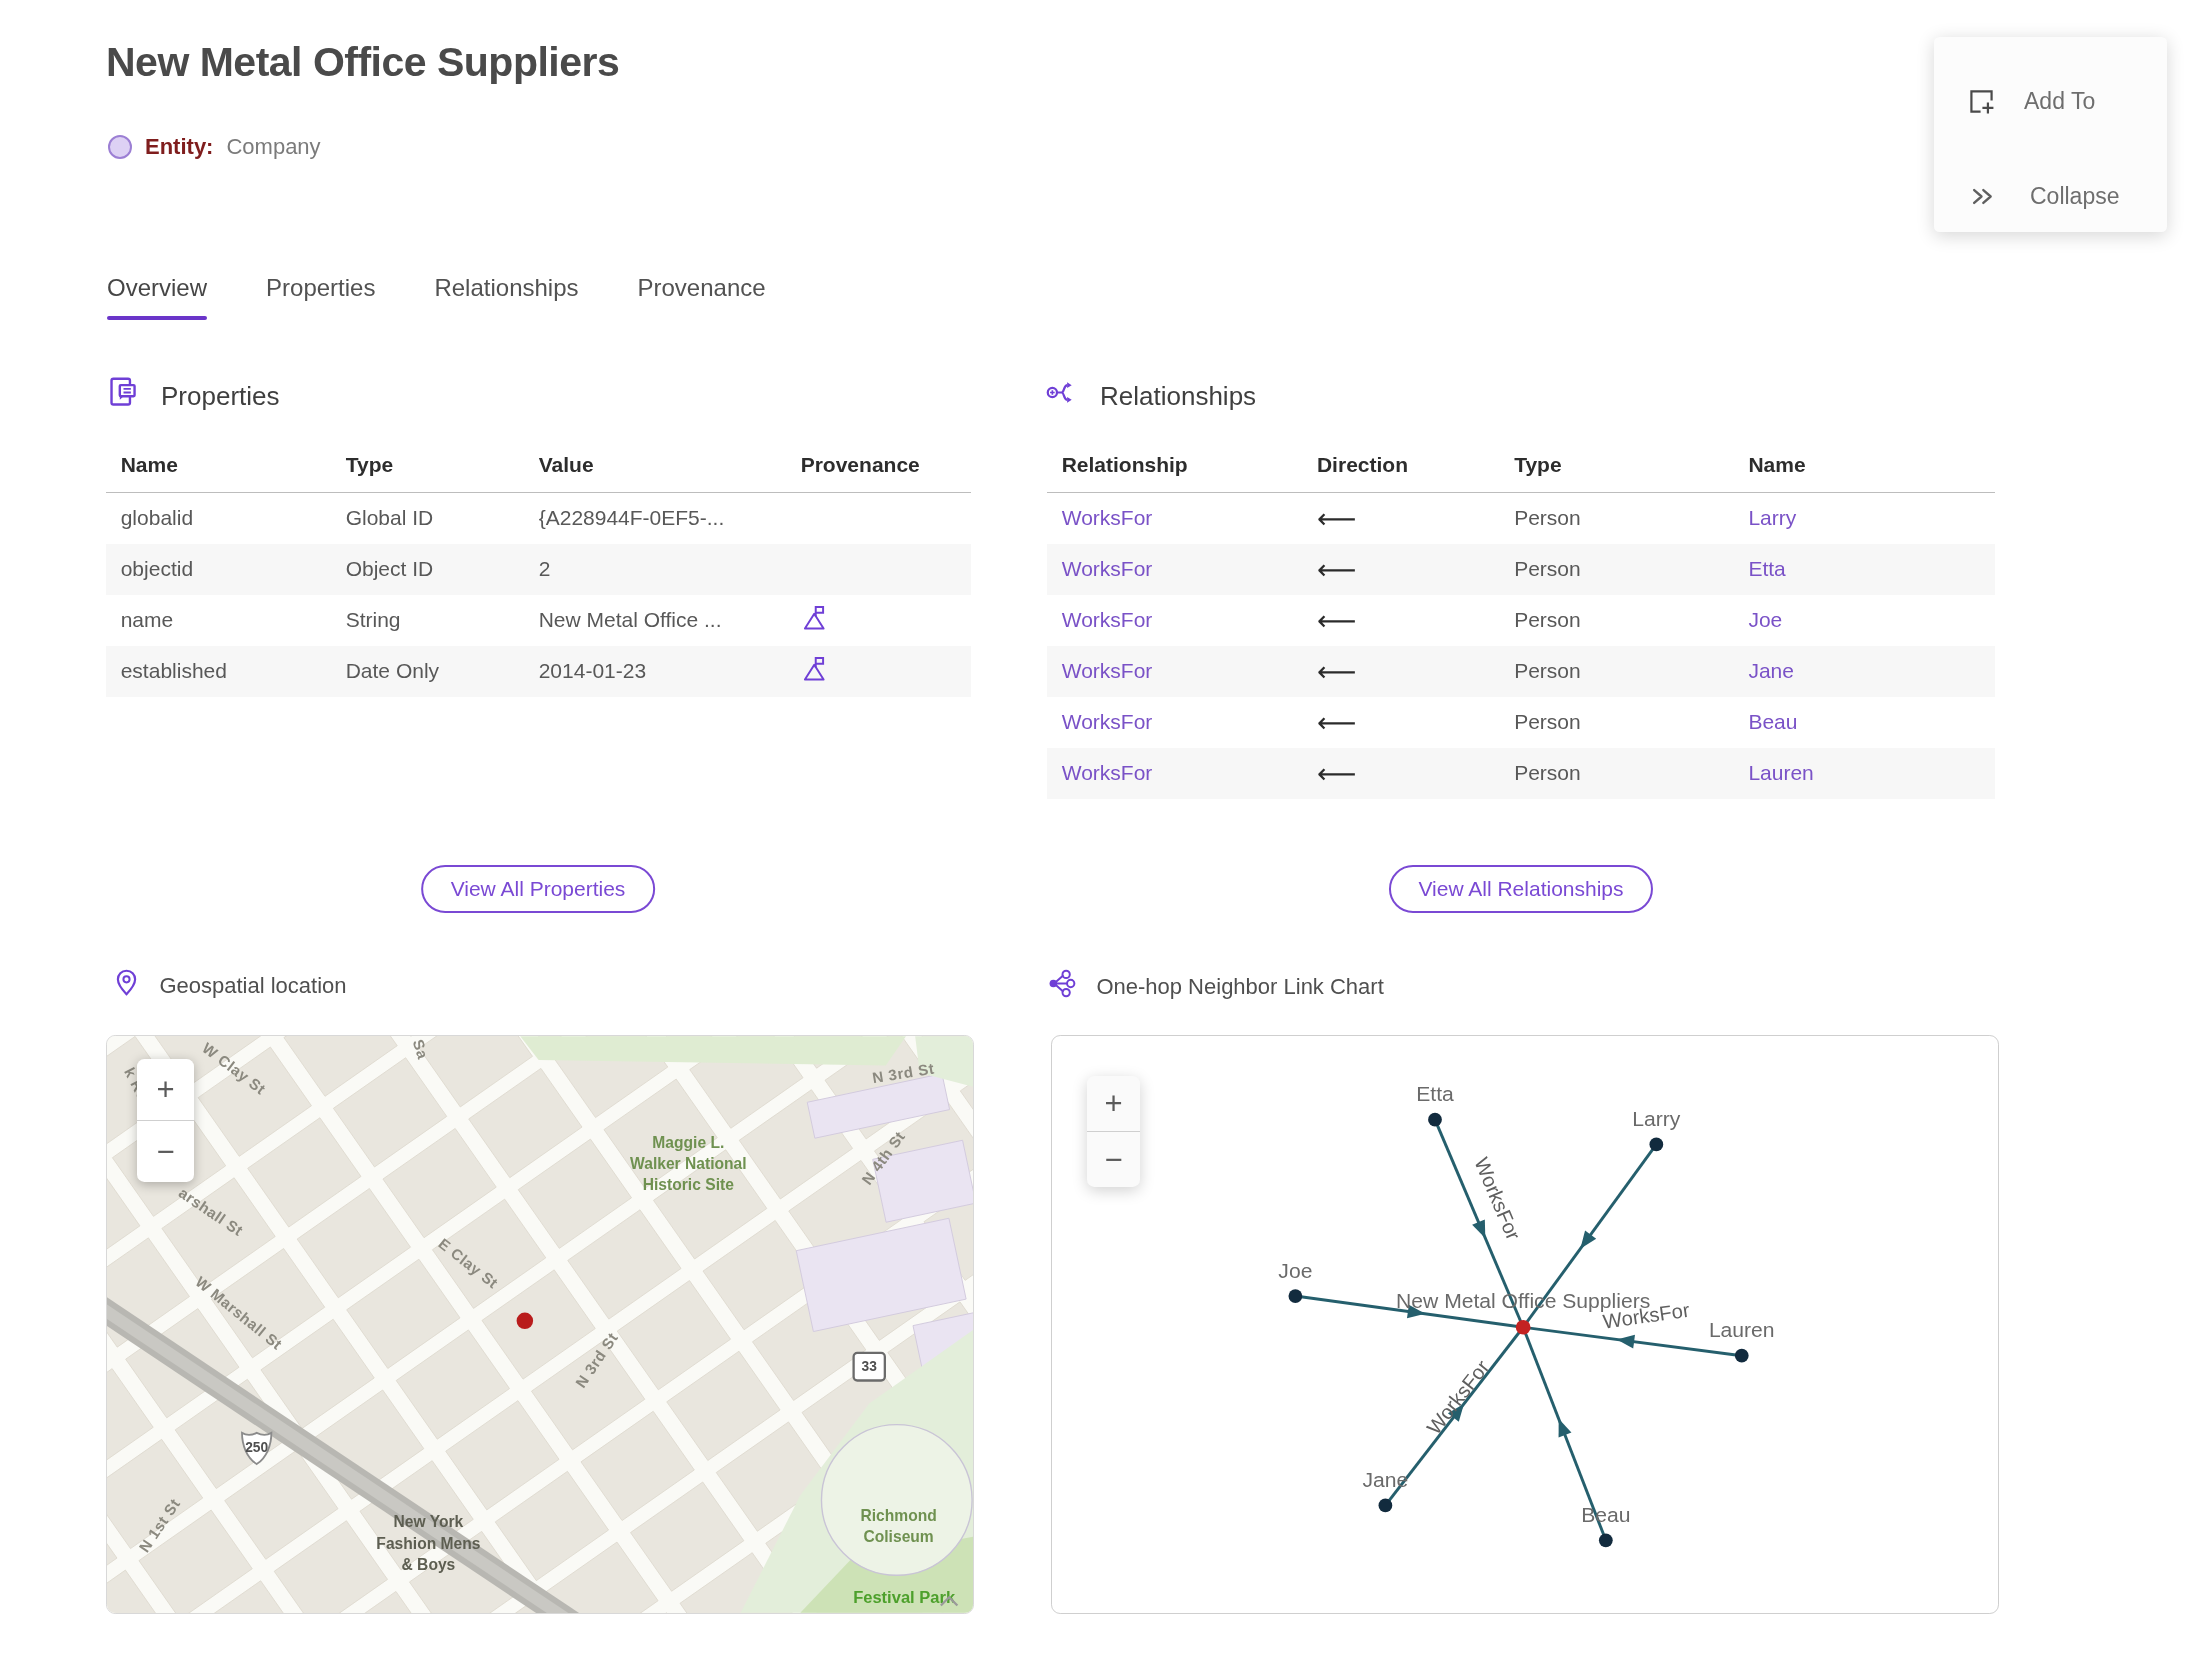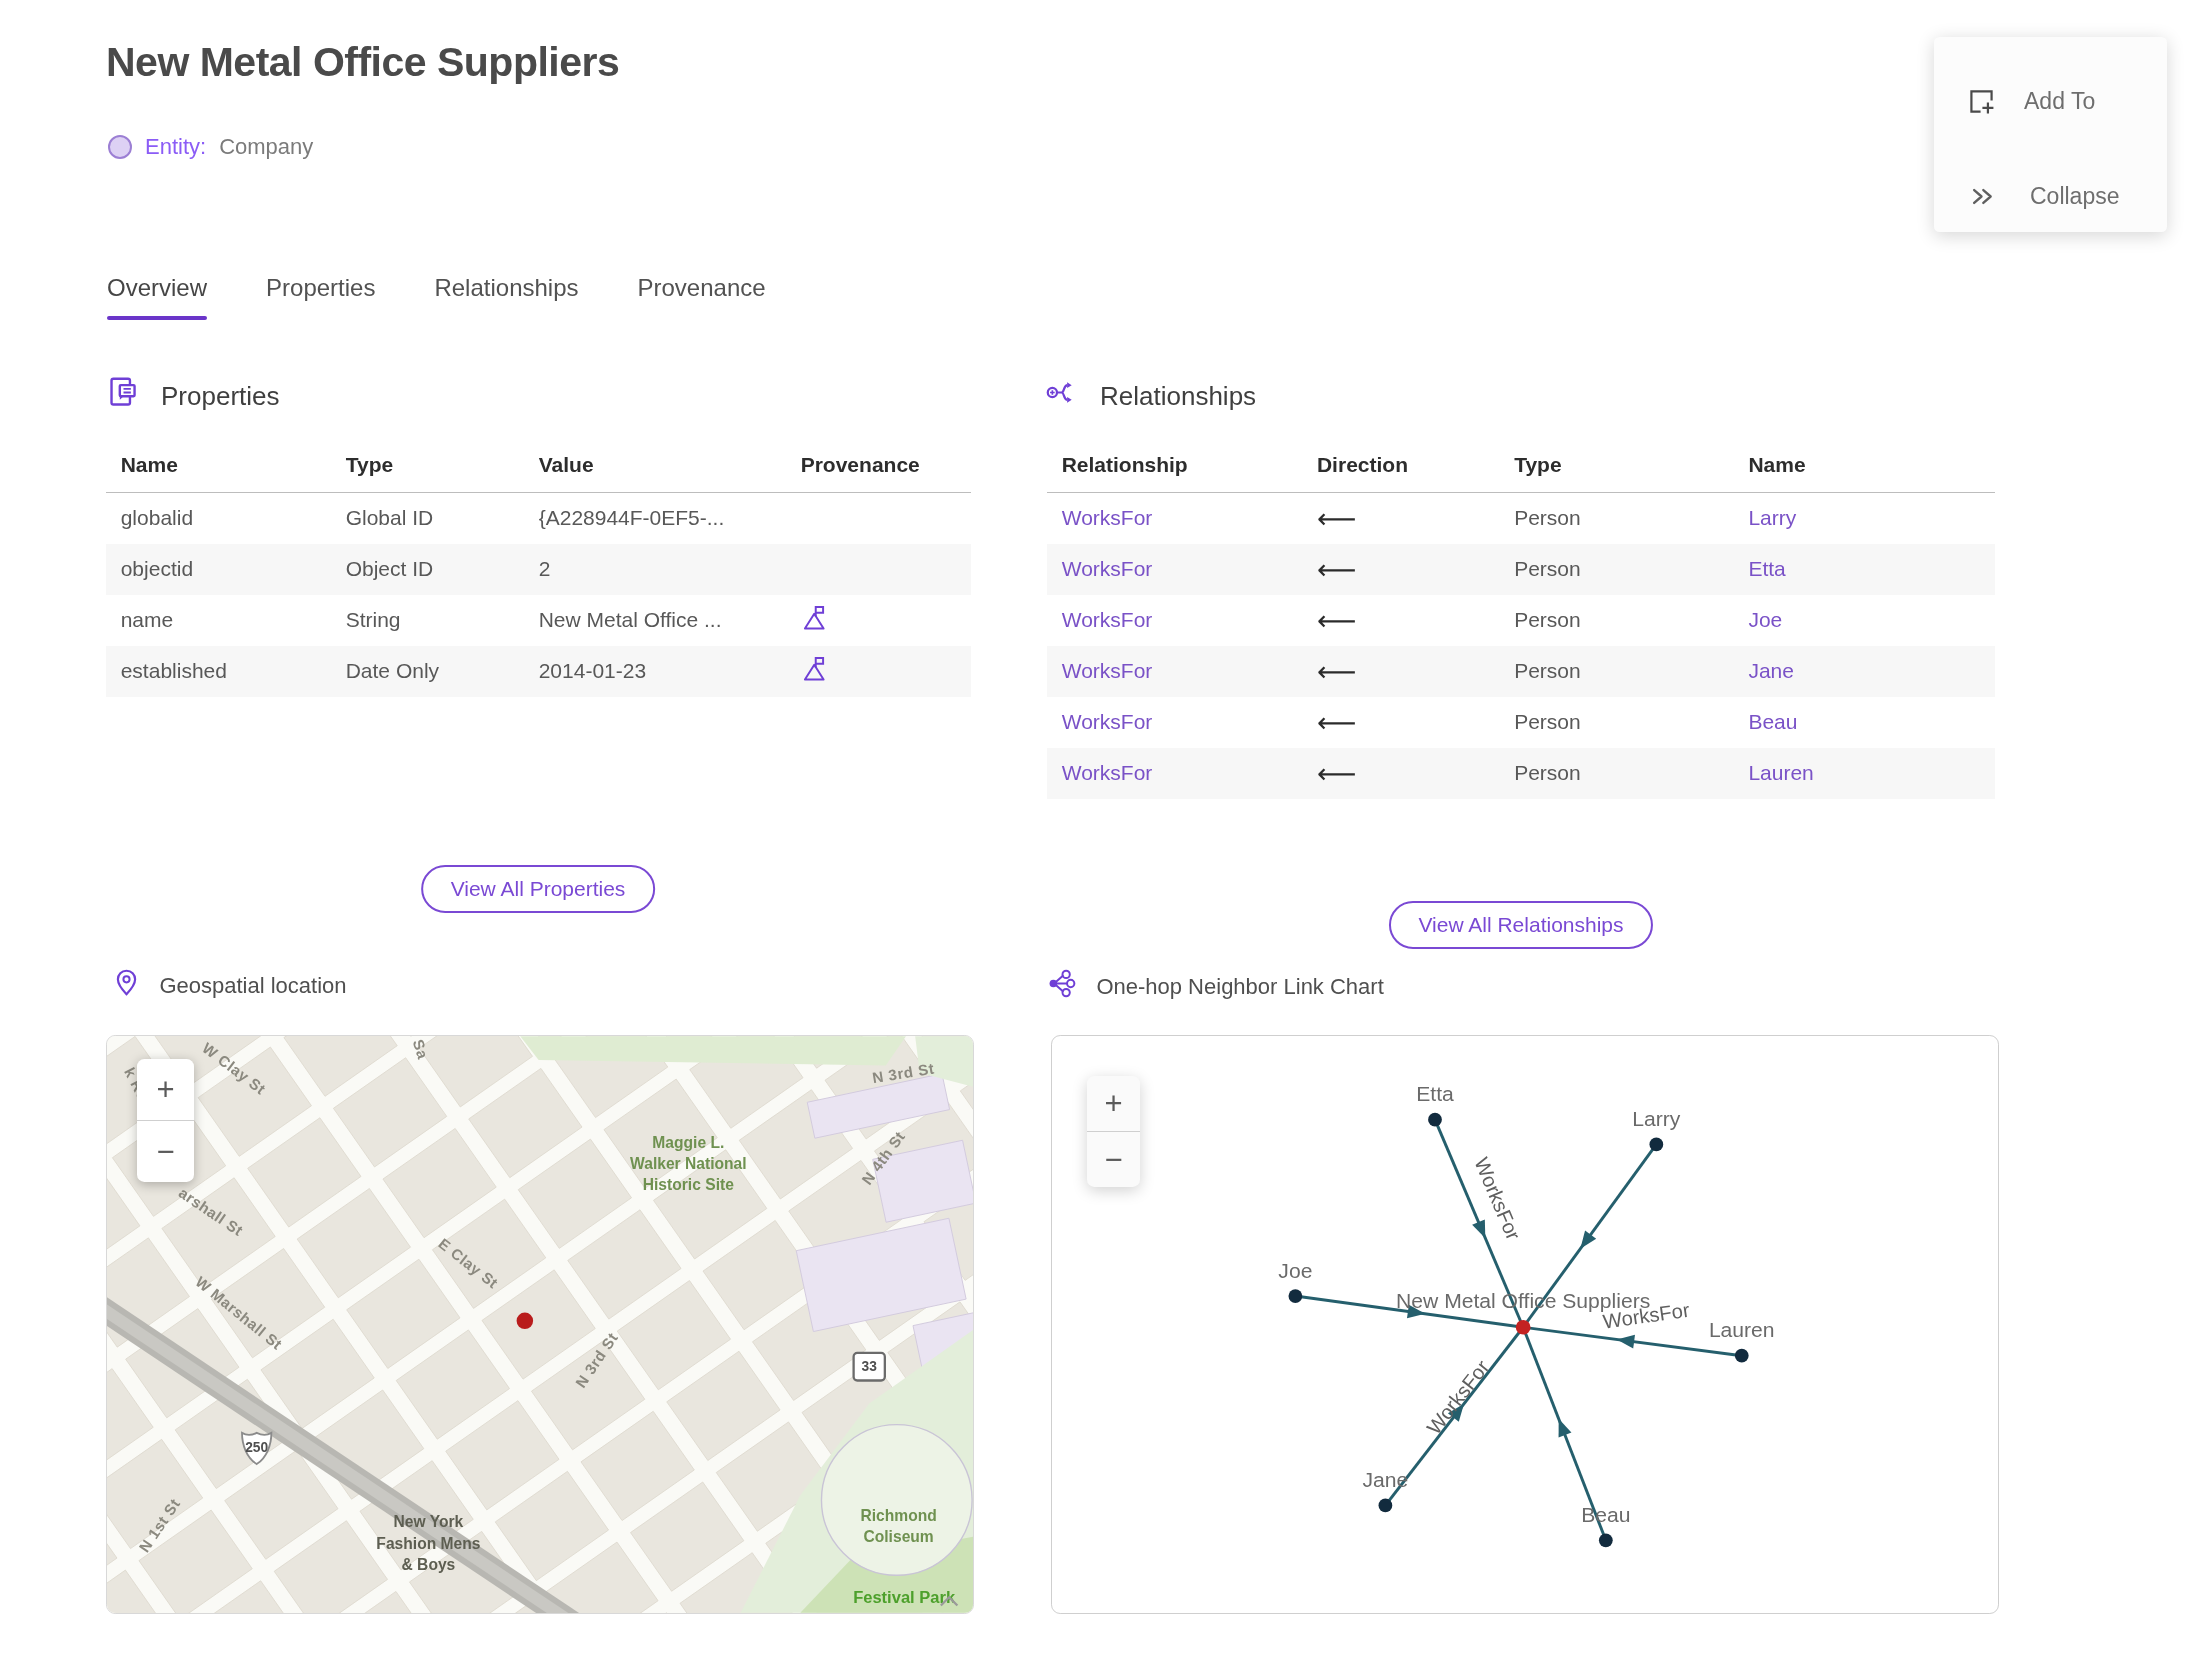--- a/index.html
+++ b/index.html
@@ -4,21 +4,21 @@
 <style>
   html,body{margin:0;padding:0;}
   body{width:2204px;height:1677px;position:relative;background:#ffffff;
        font-family:"Liberation Sans",sans-serif;color:#4c4c4c;overflow:hidden;}
   svg text{font-family:"Liberation Sans",sans-serif;}
 
   .page-title{position:absolute;left:106px;top:39px;font-size:41px;font-weight:700;
               color:#4a4a4a;letter-spacing:-0.5px;}
   .entity-row{position:absolute;left:108px;top:134px;display:flex;align-items:center;gap:13px;font-size:22px;}
   .entity-dot{width:24px;height:24px;border-radius:50%;background:#ddd1f4;border:2.8px solid #9c7fd4;box-sizing:border-box;}
-  .entity-label{font-weight:400;color:#8b5cf6;}
+  .entity-label{font-weight:700;color:#7f1d1d;}
   .entity-type{color:#7b7b7b;text-align:center;}
 
   .actions-panel{position:absolute;left:1934px;top:37px;width:233px;height:195px;background:#fcfcfc;
                  border-radius:5.5px;box-shadow:0 3.7px 18.4px rgba(0,0,0,0.16);}
   .action-item{position:absolute;left:31px;display:flex;align-items:center;gap:26px;font-size:23px;
                color:#6e6e6e;cursor:pointer;}
   .action-add{top:48px;}
   .action-collapse{top:143px;gap:32px;}
   .action-item svg{display:block;}
 
@@ -35,21 +35,21 @@
   .props-table{left:106px;width:865px;}
   .rels-table{left:1047px;width:948px;}
   .data-table th{text-align:left;font-weight:700;color:#2d2d2d;padding:7.3px 14.7px 14.7px;border-bottom:1.8px solid #bdbdbd;}
   .data-table td{padding:0 14.7px;height:51px;}
   .data-table tbody tr:nth-child(even){background:#f7f7f7;}
   .purple-link{color:#7a52c7;cursor:pointer;}
   .dir-arrow{font-size:27.5px;color:#2b2b2b;}
 
   .pill-button{position:absolute;top:865px;transform:translateX(-50%);border:2.3px solid #7a49d4;color:#7a49d4;
                border-radius:917px;padding:10px 27.5px;font-size:21px;background:#fff;cursor:pointer;white-space:nowrap;}
-  .btn-props{left:538px;text-align:right;} .btn-rels{left:1521px;margin-top:36px;}
+  .btn-props{left:538px;text-align:right;} .btn-rels{left:1521px;}
 
   .subsection-header{position:absolute;top:968px;display:flex;align-items:center;gap:18.4px;font-size:22px;color:#4f4f4f;}
   .ssh-left{left:112px;} .ssh-right{left:1047px;}
 
   .map-card{position:absolute;left:106px;top:1035px;width:866px;height:577px;border-radius:9.2px;
             overflow:hidden;border:0.9px solid #d8d8d8;background:#fafaf6;}
   .chart-card{position:absolute;left:1051px;top:1035px;width:946px;height:577px;border-radius:9.2px;
               border:0.9px solid #cfcfcf;background:#ffffff;overflow:hidden;}
 
   .zoom-ctl{position:absolute;background:#fff;border-radius:7.3px;box-shadow:0 2.8px 11px rgba(0,0,0,0.25);

